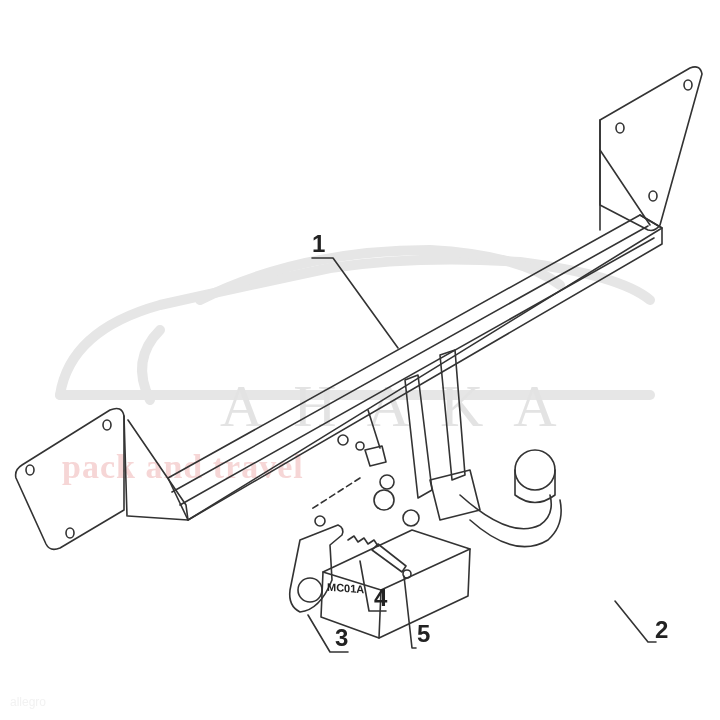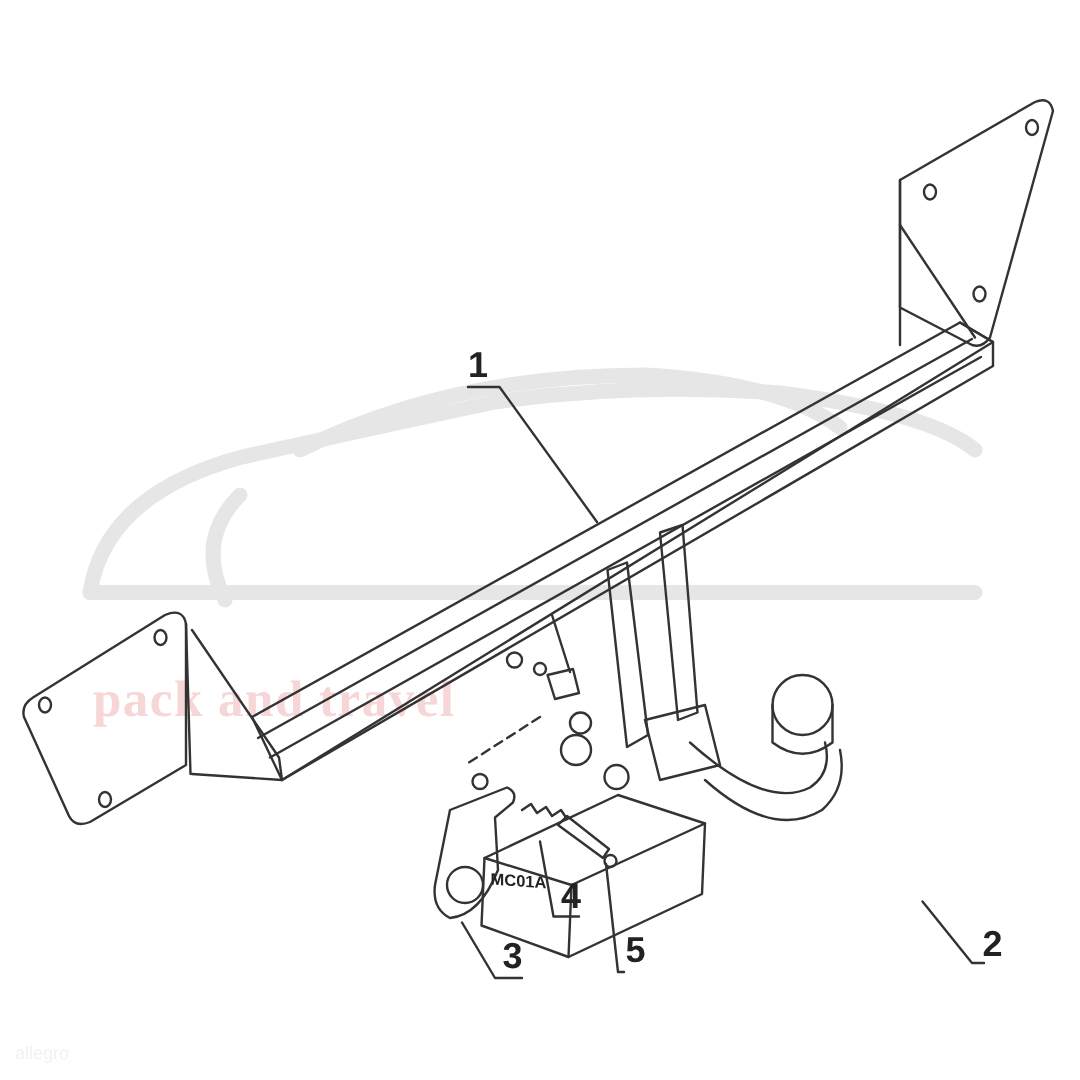--- a/index.html
+++ b/index.html
@@ -18,20 +18,21 @@
 
   <svg width="720" height="720">
     <g fill="none" stroke="#e6e6e6" stroke-width="10" stroke-linecap="round">
       <path d="M60 395 Q70 330 160 305 Q250 285 330 268 Q420 255 520 262 Q620 275 650 300"></path>
       <path d="M200 300 Q300 250 430 250 Q520 255 560 285"></path>
       <path d="M160 330 Q130 360 150 400"></path>
       <path d="M60 395 L650 395"></path>
     </g>
   </svg>
 
+  <div class="wm-brand">AHAKA</div>
   <div class="wm-tag">pack and travel</div>
   <div class="wm-corner">allegro</div>
 
   <svg width="720" height="720">
     <g fill="none" stroke="#333" stroke-width="1.6" stroke-linejoin="round" stroke-linecap="round">
 
       <path d="M22 465 L110 410 Q122 405 124 416 L124 510 L60 548 Q50 552 46 544 L16 478 Q14 470 22 465 Z"></path>
       <line x1="124" y1="416" x2="127" y2="516"></line>
       <path d="M128 420 L186 505 L188 520 L128 516"></path>
       <ellipse cx="30" cy="470" rx="4" ry="5"></ellipse>

